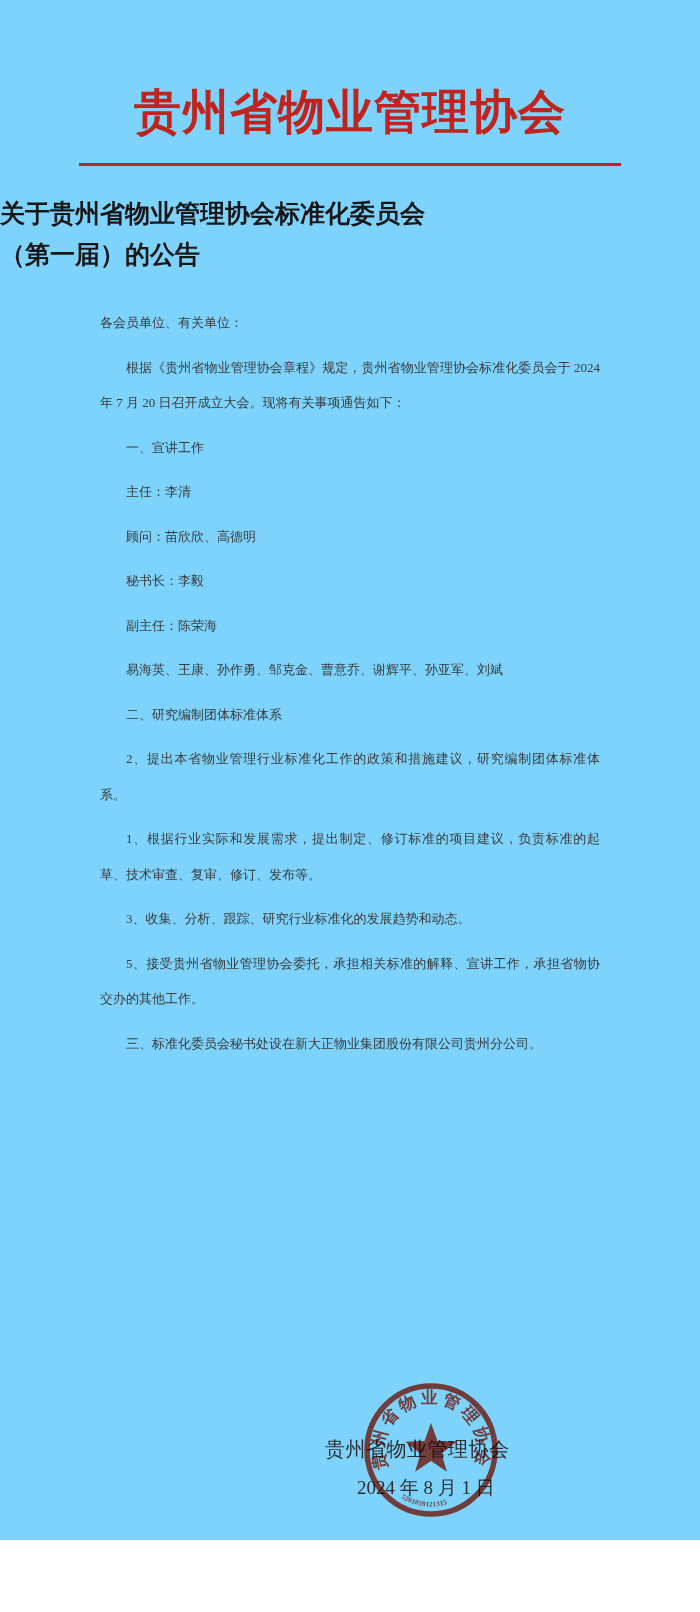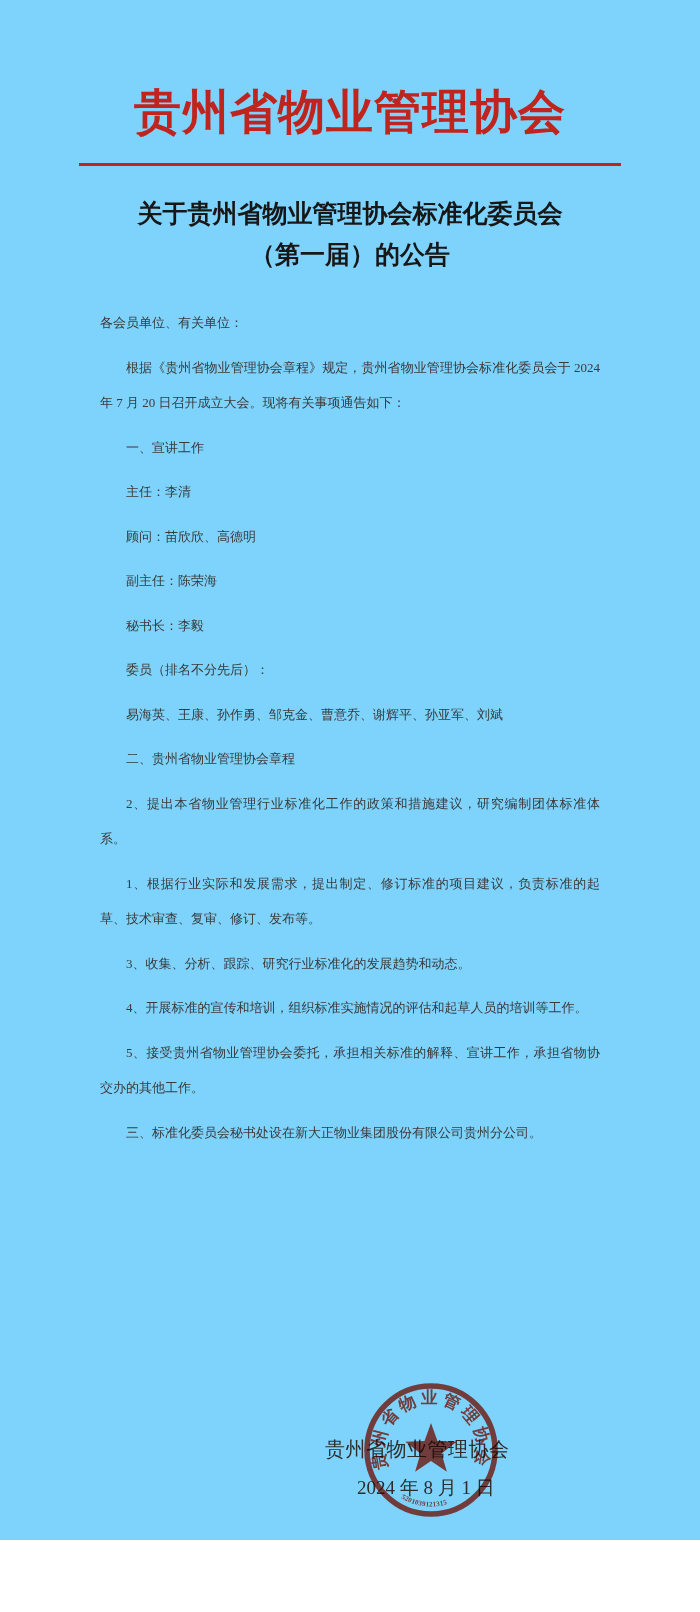--- a/index.html
+++ b/index.html
@@ -19,21 +19,21 @@
     letter-spacing:1px;
     line-height:52px;
   }
   .divider{
     width:542px;
     height:3px;
     margin:25px auto 0 auto;
   }
   .doc-title{
     margin-top:27px;
-    text-align:center;
+    text-align:left;
     font-size:25px;
     font-weight:700;
     line-height:41px;
     color:#171717;
   }
   .body-text{
     width:500px;
     margin:30px auto 0 auto;
     font-size:13px;
     line-height:35.5px;
@@ -91,29 +91,27 @@
     <div>关于贵州省物业管理协会标准化委员会</div>
     <div>（第一届）的公告</div>
   </div>
 
   <div class="body-text">
       <p class="">各会员单位、有关单位：</p>
       <p class="indent">根据《贵州省物业管理协会章程》规定，贵州省物业管理协会标准化委员会于 2024 年 7 月 20 日召开成立大会。现将有关事项通告如下：</p>
       <p class="indent">一、宣讲工作</p>
       <p class="indent">主任：李清</p>
       <p class="indent">顾问：苗欣欣、高德明</p>
+      <p class="indent">秘书长：李毅</p>
       <p class="indent">副主任：陈荣海</p>
-      <p class="indent">秘书长：李毅</p>
-      <p class="indent">委员（排名不分先后）：</p>
       <p class="indent">易海英、王康、孙作勇、邹克金、曹意乔、谢辉平、孙亚军、刘斌</p>
-      <p class="indent">二、贵州省物业管理协会章程</p>
+      <p class="indent">二、研究编制团体标准体系</p>
       <p class="indent">2、提出本省物业管理行业标准化工作的政策和措施建议，研究编制团体标准体系。</p>
       <p class="indent">1、根据行业实际和发展需求，提出制定、修订标准的项目建议，负责标准的起草、技术审查、复审、修订、发布等。</p>
       <p class="indent">3、收集、分析、跟踪、研究行业标准化的发展趋势和动态。</p>
-      <p class="indent">4、开展标准的宣传和培训，组织标准实施情况的评估和起草人员的培训等工作。</p>
       <p class="indent">5、接受贵州省物业管理协会委托，承担相关标准的解释、宣讲工作，承担省物协交办的其他工作。</p>
       <p class="indent">三、标准化委员会秘书处设在新大正物业集团股份有限公司贵州分公司。</p>
     </div>
 
   <div class="signature-org">贵州省物业管理协会</div>
 
   <div class="signature-date">2024 年 8 月 1 日</div>
 
   <svg class="seal" viewBox="0 0 174 174" xmlns="http://www.w3.org/2000/svg">
     <defs>

